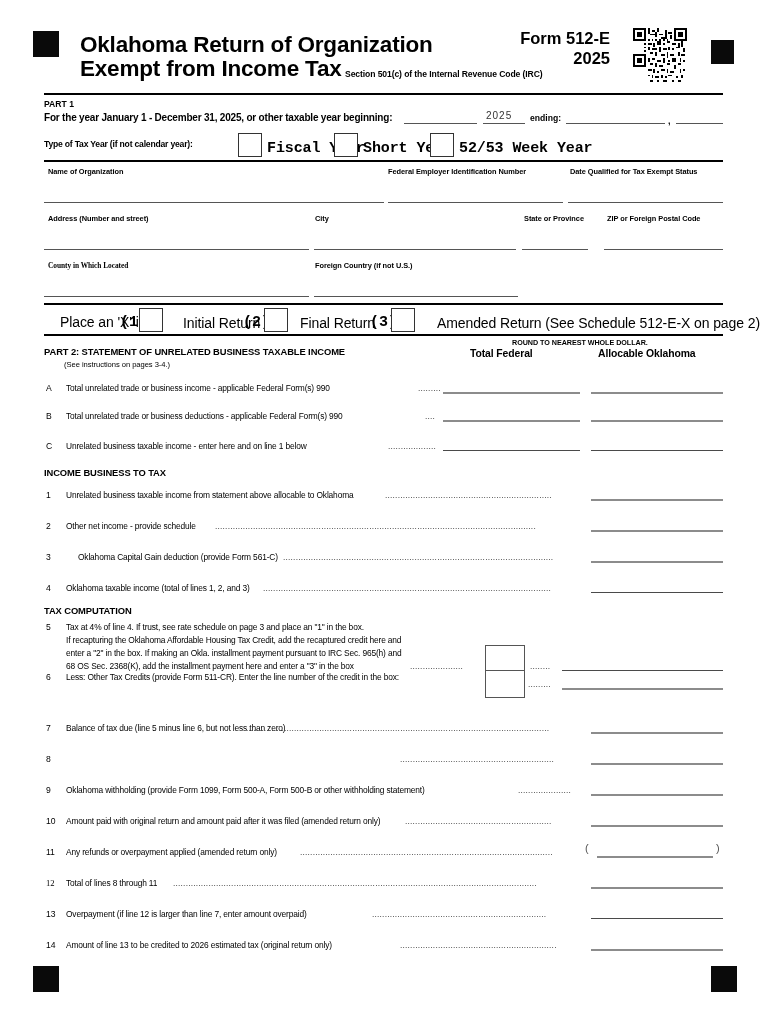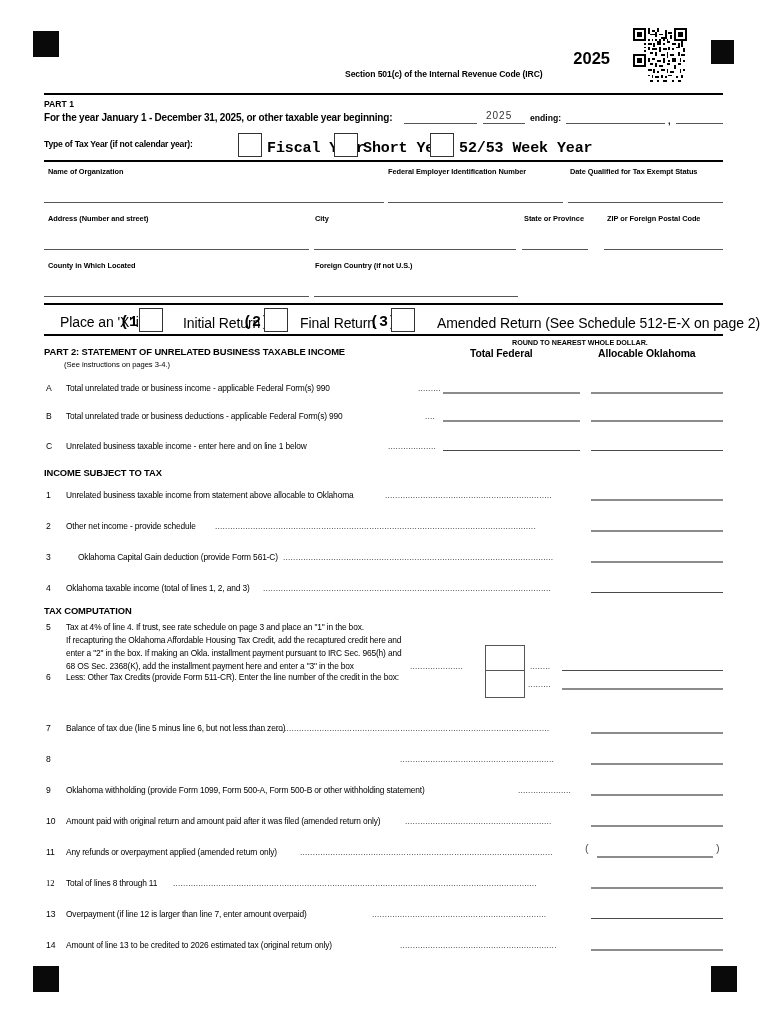--- a/index.html
+++ b/index.html
@@ -70,21 +70,26 @@
 </head>
 <body>
 
 <div class="page">
 
   <div class="regmark rm-tl"></div>
   <div class="regmark rm-tr"></div>
   <div class="regmark rm-bl"></div>
   <div class="regmark rm-br"></div>
 
+  <div class="title">
+    <span>Oklahoma Return of Organization</span>
+    <span class="l2">Exempt from Income Tax</span>
+  </div>
   <div class="subtitle">Section 501(c) of the Internal Revenue Code (IRC)</div>
+  <div class="formno">Form 512-E</div>
   <div class="formyr">2025</div>
 
   <svg class="qr" viewBox="0 0 29 29" shape-rendering="crispEdges">
     <rect width="29" height="29" fill="#fff"></rect>
     <g fill="#000">
 
       <rect x="0" y="0" width="7" height="1"></rect>
         <rect x="0" y="6" width="7" height="1"></rect>
       <rect x="0" y="0" width="1" height="7"></rect>
         <rect x="6" y="0" width="1" height="7"></rect>
@@ -212,21 +217,21 @@
 
   <div class="flbl" style="left:48px;top:214px;">Address (Number and street)</div>
   <div class="flbl" style="left:315px;top:214px;">City</div>
   <div class="flbl" style="left:524px;top:214px;">State or Province</div>
   <div class="flbl" style="left:607px;top:214px;">ZIP or Foreign Postal Code</div>
   <div class="rule thin" style="left:44px;top:249px;width:265px;"></div>
   <div class="rule thin" style="left:314px;top:249px;width:202px;"></div>
   <div class="rule thin" style="left:522px;top:249px;width:66px;"></div>
   <div class="rule thin" style="left:604px;top:249px;width:119px;"></div>
 
-  <div class="flbl" style="left:48px;top:261px;">County in Which Located</div>
+  <div class="flbl" style="left:48px;top:261px;font-family:Liberation Serif, serif;">County in Which Located</div>
   <div class="flbl" style="left:315px;top:261px;">Foreign Country (if not U.S.)</div>
   <div class="rule thin" style="left:44px;top:296px;width:265px;"></div>
   <div class="rule thin" style="left:314px;top:296px;width:204px;"></div>
 
   <div class="rule thick" style="left:44px;top:303px;width:679px;"></div>
   <div class="txt" style="left:44px;top:314px;">Place an 'X' if:</div>
   <div class="txtb" style="left:120px;top:314px;">(1)</div>
   <div class="cbox s1" style="left:139px;top:308px;"></div>
   <div class="txt" style="left:167px;top:315px;">Initial Return</div>
   <div class="txtb" style="left:243px;top:314px;">(2)</div>
@@ -254,21 +259,21 @@
   <div class="dots" style="left:425px;top:411px;width:16px;">....</div>
   <div class="amt" style="left:443px;top:420px;width:137px;"></div>
   <div class="amt" style="left:591px;top:420px;width:132px;"></div>
 
   <div class="num" style="left:46px;top:441px;">C</div>
   <div class="ltext" style="left:66px;top:441px;">Unrelated business taxable income - enter here and on line 1 below</div>
   <div class="dots" style="left:388px;top:441px;width:52px;">...................</div>
   <div class="amt d" style="left:443px;top:450px;width:137px;"></div>
   <div class="amt d" style="left:591px;top:450px;width:132px;"></div>
 
-  <div class="sec" style="left:44px;top:467px;">INCOME SUBJECT TO TAX</div>
+  <div class="sec" style="left:44px;top:467px;">INCOME BUSINESS TO TAX</div>
 
   <div class="num" style="left:46px;top:490px;">1</div>
   <div class="ltext" style="left:66px;top:490px;">Unrelated business taxable income from statement above allocable to Oklahoma</div>
   <div class="dots" style="left:385px;top:490px;width:200px;">..................................................................</div>
   <div class="amt" style="left:591px;top:499px;width:132px;"></div>
 
   <div class="num" style="left:46px;top:521px;">2</div>
   <div class="ltext" style="left:66px;top:521px;"><span>Other net income - </span><b>provide</b><span> schedule</span></div>
   <div class="dots" style="left:215px;top:521px;width:370px;">...............................................................................................................................</div>
   <div class="amt" style="left:591px;top:530px;width:132px;"></div>

